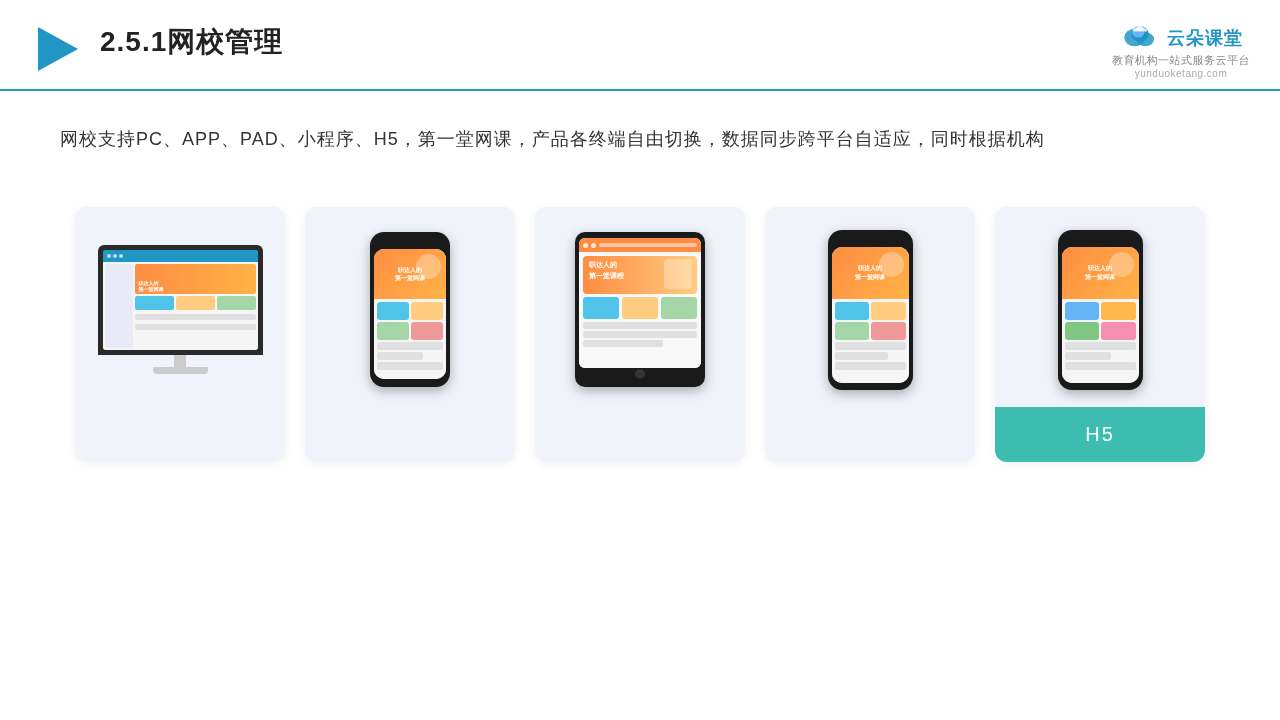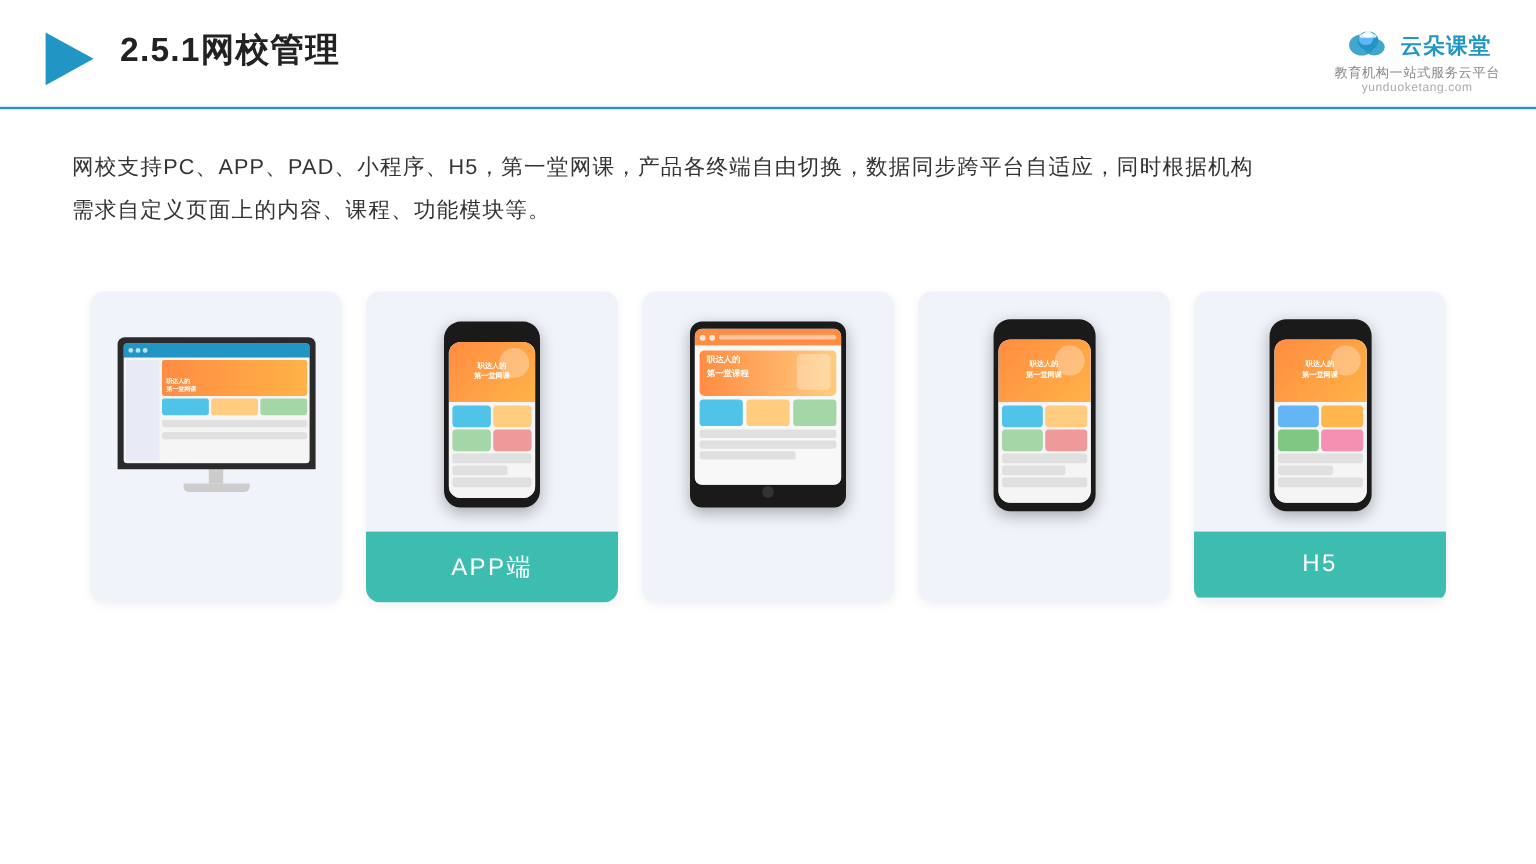--- a/index.html
+++ b/index.html
@@ -405,21 +405,20 @@
     </div>
     <div class="logo-sub">
       <span>教育机构一站式服务云平台</span>
     </div>
     <div class="logo-url">yunduoketang.com</div>
   </div>
 </div>
 
 <div class="description">
   <div>网校支持PC、APP、PAD、小程序、H5，第一堂网课，产品各终端自由切换，数据同步跨平台自适应，同时根据机构</div>
-  <div>需求自定义页面上的内容、课程、功能模块等。</div>
 </div>
 
 <div class="cards-section">
 
   <div class="card">
     <div class="card-image-area">
       <div class="pc-monitor">
         <div class="monitor-frame">
           <div class="monitor-screen">
             <div class="monitor-screen-inner">
@@ -474,21 +473,20 @@
                 <div class="phone-mini-card" style="background:#ef9a9a;"></div>
               </div>
               <div class="phone-list-item"></div>
               <div class="phone-list-item" style="width:70%;"></div>
               <div class="phone-list-item"></div>
             </div>
           </div>
         </div>
       </div>
     </div>
-    <div class="card-label">APP端</div>
   </div>
 
   <div class="card">
     <div class="card-image-area">
       <div class="tablet-frame">
         <div class="tablet-screen">
           <div class="tablet-screen-content">
             <div class="tablet-top-bar">
               <div class="tablet-top-bar-dot"></div>
               <div class="tablet-top-bar-dot"></div>

